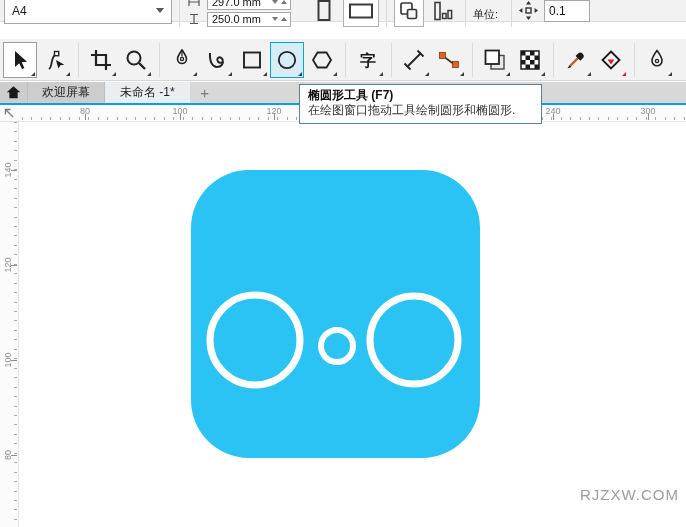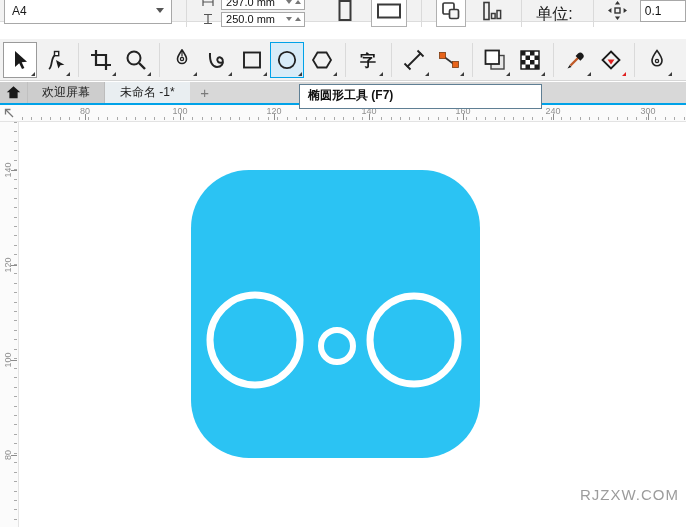--- a/index.html
+++ b/index.html
@@ -1,39 +1,39 @@
 <!DOCTYPE html>
 <html style="--accent: #00a2e8; --artwork_cyan: #2bc3f3; --connector_orange: #e8641b; --smartfill_red: #e02020;"><head>
 <meta charset="utf-8">
 <style>
   html,body{margin:0;padding:0;width:686px;height:527px;overflow:hidden;background:#fff;
     font-family:"Liberation Sans","DejaVu Sans",sans-serif;position:relative;}
   *{box-sizing:border-box;}
   
   .row1{position:absolute;top:0;left:0;width:100%;height:22px;background:#f2f2f2;
-    border-bottom:1px solid #dcdcdc;display:flex;align-items:center;padding-left:4px;justify-content:space-between;}
+    border-bottom:1px solid #dcdcdc;display:flex;align-items:center;padding-left:4px;}
   .combo{height:26px;background:#fff;border:1px solid #a8a8a8;display:flex;align-items:center;
     justify-content:space-between;padding:0 7px;font-size:12px;color:#1a1a1a;flex:none;}
   .combo.page{width:168px;}
   .combo.units{width:104px;height:24px;}
   .chev{width:0;height:0;border-left:4px solid transparent;border-right:4px solid transparent;
     border-top:5px solid #555;}
   .vsep{width:1px;height:32px;background:#dadada;margin:0 7px;flex:none;}
   .sizegrp{display:flex;flex-direction:column;gap:2px;flex:none;}
   .sizerow{display:flex;align-items:center;gap:6px;height:15px;}
   .spinfield{width:84px;height:15px;border:1px solid #a8a8a8;background:#fff;font-size:11px;
     display:flex;align-items:center;justify-content:space-between;padding:0 3px 0 4px;color:#111;flex:none;}
   .spinfield.nudge{width:46px;height:22px;font-size:12px;}
   .spinners{display:flex;gap:3px;align-items:center;}
   .sp-dn{width:0;height:0;border-left:3px solid transparent;border-right:3px solid transparent;border-top:4px solid #777;}
   .sp-up{width:0;height:0;border-left:3px solid transparent;border-right:3px solid transparent;border-bottom:4px solid #777;}
   .iconbtn{width:30px;height:32px;display:flex;align-items:center;justify-content:center;
     border:1px solid transparent;background:transparent;flex:none;}
   .iconbtn.pressed{background:#fff;border-color:#b0b0b0;}
-  .unitlabel{font-size:16px;color:#1a1a1a;margin:8px 6px 0 0;flex:none;}
+  .unitlabel{font-size:11px;color:#1a1a1a;margin:8px 6px 0 0;flex:none;}
   
   .row2{position:absolute;top:39px;left:0;width:100%;height:42px;background:#f2f2f2;
     border-bottom:1px solid #d6d6d6;display:flex;align-items:center;padding-left:3px;}
   .tool{width:34px;height:36px;position:relative;display:flex;align-items:center;justify-content:center;
     border:1px solid transparent;flex:none;margin-right:1px;}
   .tool.pressed{background:#fff;border-color:#9a9a9a;}
   .tool.active-tool{background:#d8ecf8;border-color:var(--accent,#29abe2);}
   .fly{position:absolute;right:1px;bottom:1px;width:0;height:0;
     border-left:4px solid transparent;border-bottom:4px solid #3c3c3c;}
   .fly.red{border-bottom-color:var(--smartfill_red,#e02020);}
@@ -326,16 +326,17 @@
     <svg class="artwork" width="289" height="288" viewBox="0 0 289 288">
       <rect x="0" y="0" width="289" height="288" rx="58" fill="var(--artwork_cyan,#2bc3f3)"></rect>
       <circle cx="64" cy="170" r="45" fill="none" stroke="#fff" stroke-width="7"></circle>
       <circle cx="223" cy="170" r="44" fill="none" stroke="#fff" stroke-width="7"></circle>
       <circle cx="146" cy="176" r="16" fill="none" stroke="#fff" stroke-width="6"></circle>
     </svg>
   </div>
 
   <div class="tooltip">
     <div class="tt-title">椭圆形工具 (F7)</div>
+    <div class="tt-desc">在绘图窗口拖动工具绘制圆形和椭圆形.</div>
   </div>
 
   <div class="watermark">RJZXW.COM</div>
 </div>
 
 </body></html>

